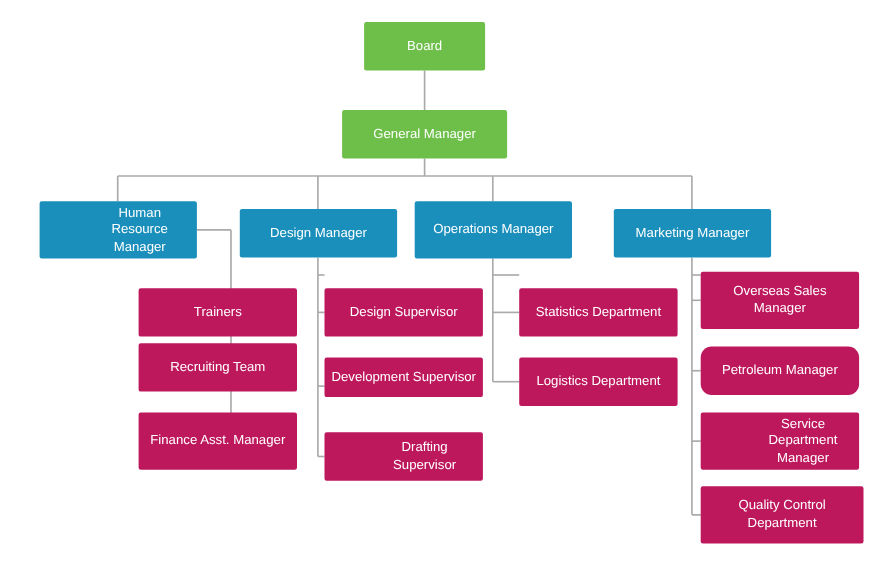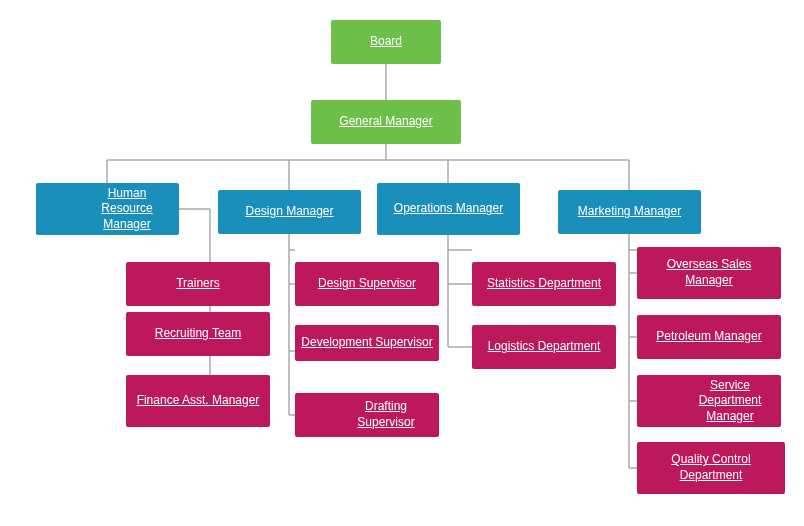--- a/index.html
+++ b/index.html
@@ -32,21 +32,20 @@
       display: flex;
       align-items: center;
       justify-content: center;
       text-align: center;
       color: #fff;
       font-size: 12px;
       font-weight: 500;
       line-height: 1.3;
       border-radius: 2px;
       padding: 4px 6px;
-      text-decoration: underline;
     }
 
     .node-green {
       background-color: #6dbf4a;
     }
 
     .node-teal {
       background-color: #1a8fbb;
     }
 
@@ -120,18 +119,18 @@
   <div class="node node-blue" style="left:295px; top:325px; width:144px; height:36px;">Development Supervisor</div>
 
   <div class="node node-blue" style="left:295px; top:393px; width:144px; height:44px;padding-left:44px;">Drafting Supervisor</div>
 
   <div class="node node-blue" style="left:472px; top:262px; width:144px; height:44px;">Statistics Department</div>
 
   <div class="node node-blue" style="left:472px; top:325px; width:144px; height:44px;text-align:right;">Logistics Department</div>
 
   <div class="node node-blue" style="left:637px; top:247px; width:144px; height:52px;">Overseas Sales Manager</div>
 
-  <div class="node node-blue" style="left:637px; top:315px; width:144px; height:44px;">Petroleum Manager</div>
+  <div class="node node-blue" style="left:637px; top:315px; width:144px; height:44px;border-radius:10px;">Petroleum Manager</div>
 
   <div class="node node-blue" style="left:637px; top:375px; width:144px; height:52px;padding-left:48px;">Service Department Manager</div>
 
   <div class="node node-blue" style="left:637px; top:442px; width:148px; height:52px;">Quality Control Department</div>
 </div>
 
 </body></html>

